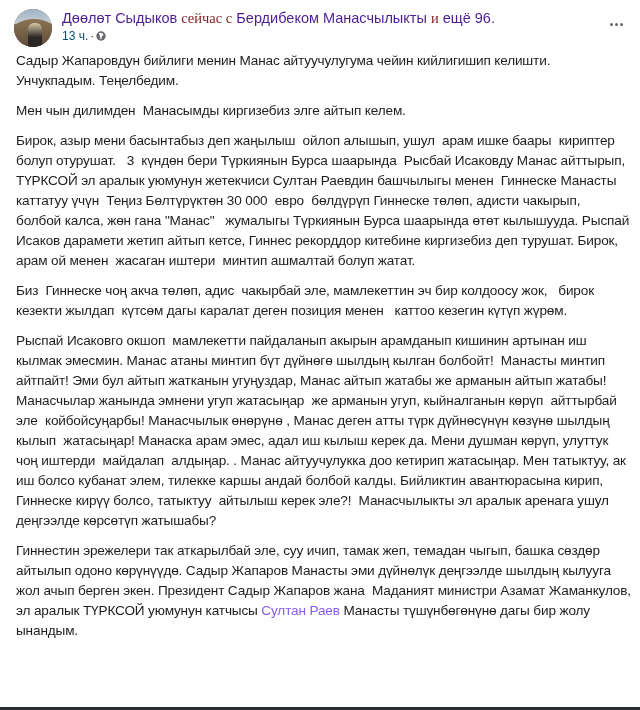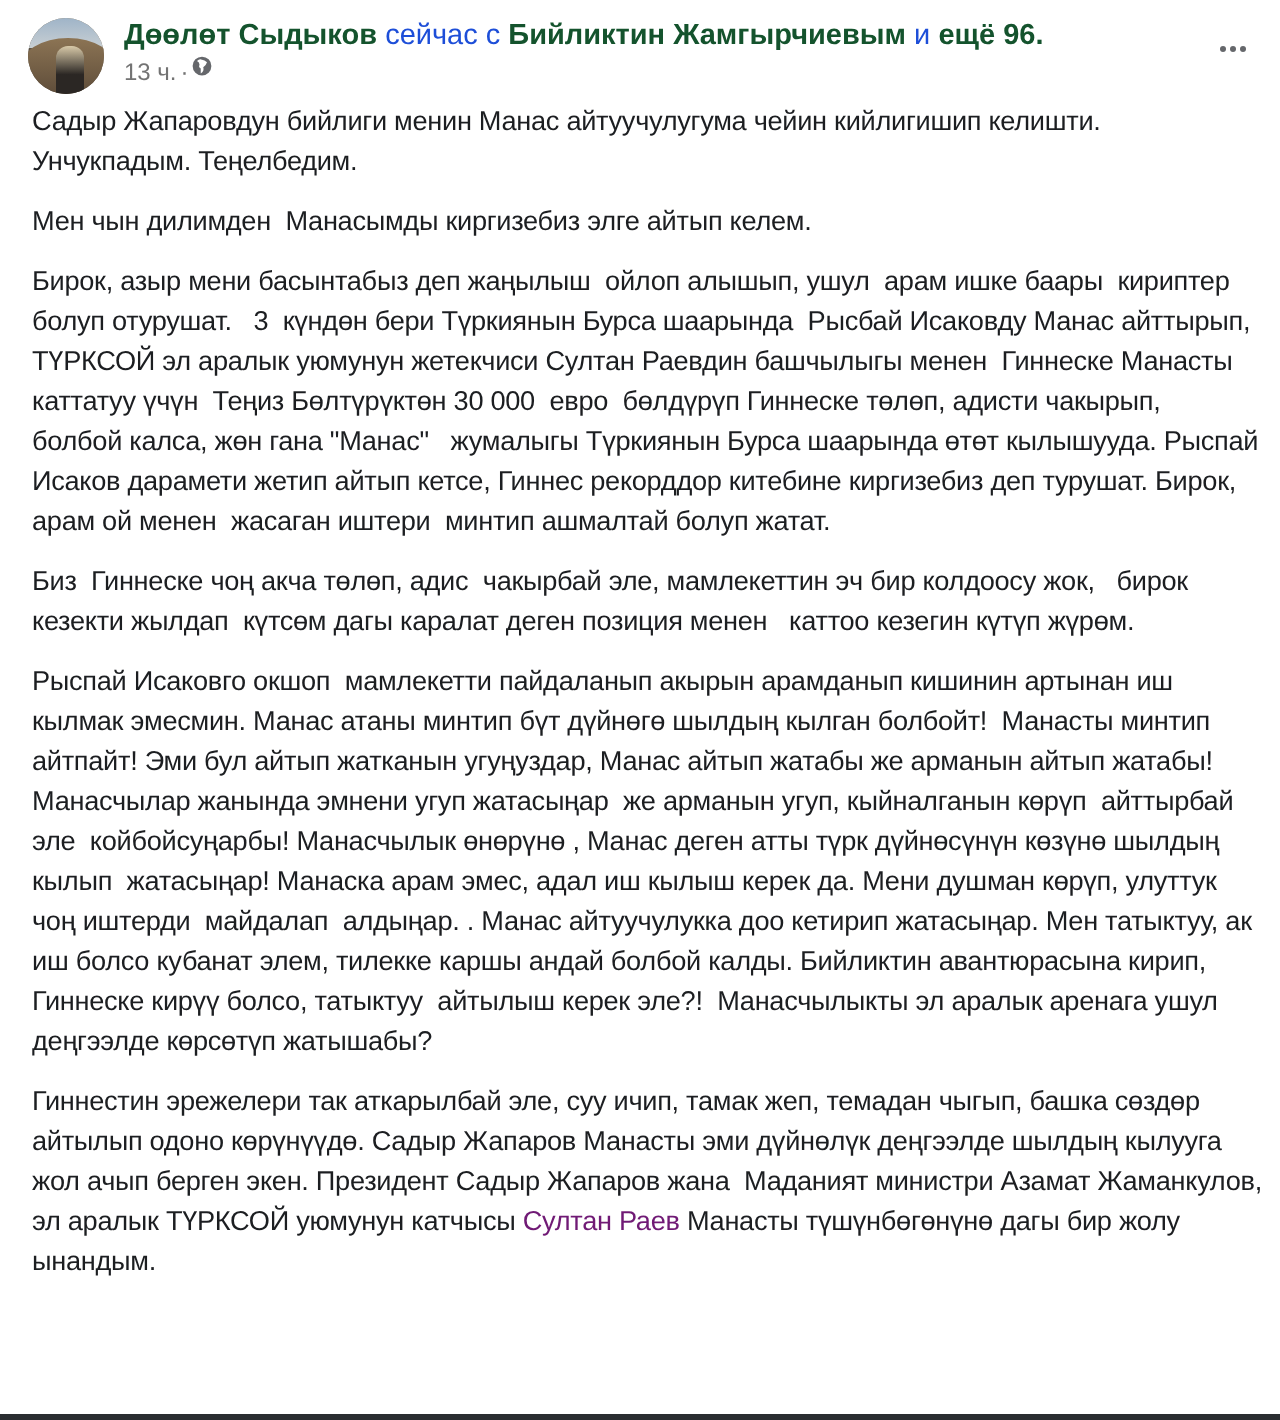--- a/index.html
+++ b/index.html
@@ -62,32 +62,34 @@
     position: absolute;
     left: 48px; top: 1px;
     width: 540px;
   }
   .title-line {
     font-size: 14.5px;
     line-height: 18px;
     white-space: nowrap;
   }
   .title-line .strong {
-    font-weight: bold;
-    color: #14532d;
+    font-weight: normal;
+    color: #4c1d95;
   }
   .title-line .muted {
-    color: #1d4ed8;
+    color: #7f1d1d;
+    font-family: Liberation Serif, serif;
   }
   .sub-line {
     margin-top: 1px;
     font-size: 12px;
     line-height: 16px;
-    color: #737373;
+    color: #0c4a6e;
     display: flex;
+    align-items: center;
     gap: 2px;
   }
   .globe {
     display: inline-block;
     width: 10px; height: 10px;
     vertical-align: middle;
   }
   .more {
     position: absolute;
     right: 0; top: 8px;
@@ -108,41 +110,41 @@
     font-size: 13.6px;
     line-height: 20px;
     color: #1c1e21;
     letter-spacing: -0.15px;
   }
   .body-text p {
     margin: 0 0 10px 0;
     white-space: pre-wrap;
   }
   .link {
-    color: #701a75;
+    color: #8b5cf6;
     cursor: pointer;
   }
 </style>
 </head>
 <body>
 
 <div class="post">
 
   <div class="header">
     <div class="avatar">
       <div class="sky"></div>
       <div class="hill"></div>
       <div class="figure"></div>
     </div>
 
     <div class="meta">
       <div class="title-line">
         <span class="strong">Дөөлөт Сыдыков</span>
         <span class="muted">сейчас с</span>
-        <span class="strong">Бийликтин Жамгырчиевым</span>
+        <span class="strong">Бердибеком Манасчылыкты</span>
         <span class="muted">и</span>
         <span class="strong">ещё 96.</span>
       </div>
       <div class="sub-line">
         <span>13 ч.</span>
         <span>·</span>
         <svg class="globe" viewBox="0 0 16 16">
           <circle cx="8" cy="8" r="7.5" fill="#65676b"></circle>
           <path d="M4 4 Q6 5 6 7 Q5 9 7 10 L7 14 Q10 12 9 9 Q11 8 12 5 Q10 3 8 3 Q6 2 4 4Z" fill="#ffffff"></path>
         </svg>

